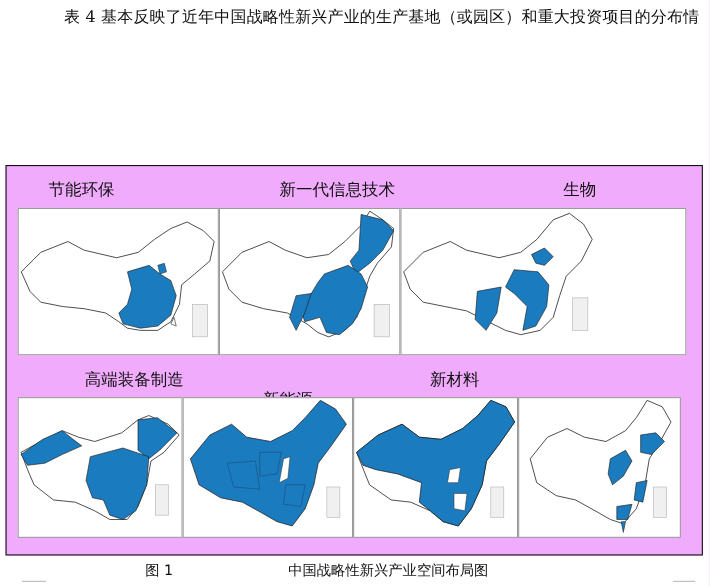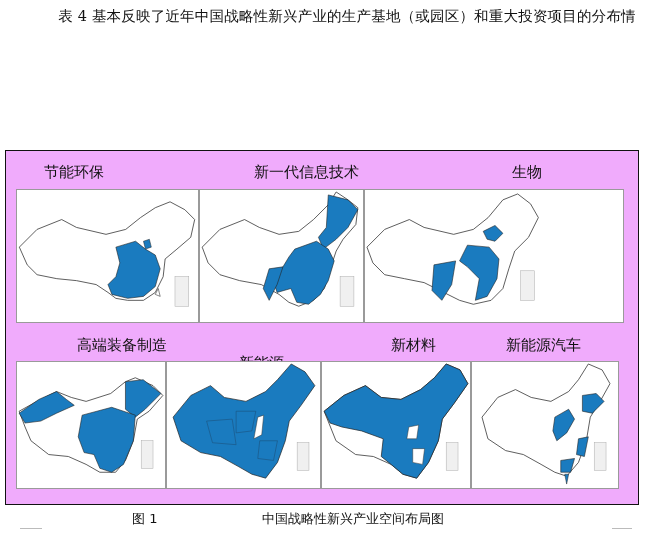--- a/index.html
+++ b/index.html
@@ -51,21 +51,20 @@
       <path d="M120,42 L132,36 L140,44 L132,52 L124,50 Z" fill="#1a7bbf" stroke="#222" stroke-width="0.6"></path>
       <path d="M104,56 L126,58 L136,70 L134,90 L124,108 L112,112 L116,90 L104,78 L96,72 Z" fill="#1a7bbf" stroke="#222" stroke-width="0.6"></path>
       <path d="M70,76 L92,72 L88,96 L78,112 L68,102 Z" fill="#1a7bbf" stroke="#222" stroke-width="0.6"></path>
       <rect x="158" y="82" width="14" height="30" fill="#f0f0f0" stroke="#aaa" stroke-width="0.5"></rect>
     </svg>
   </div>
 
   <div class="title" style="left:38px;top:185px;margin-left:33px;">高端装备制造</div>
   <div class="title" style="left:233px;top:203px;">新能源</div>
   <div class="title" style="left:385px;top:185px;">新材料</div>
-  <div class="title" style="left:500px;top:185px;">新能源汽车</div>
 
   <div class="panel" style="left:10px;top:210px;width:150px;height:128px;">
     <svg viewBox="0 0 150 128">
       <path d="M2,50 L20,40 L40,30 L55,36 L70,40 L95,32 L110,20 L120,16 L138,24 L148,34 L134,50 L122,58 L118,80 L110,100 L100,112 L84,112 L70,104 L52,96 L32,94 L14,80 L8,66 Z" fill="#fff" stroke="#333" stroke-width="0.8"></path>
       <path d="M2,52 L22,38 L40,30 L50,38 L58,44 L40,52 L24,60 L8,62 Z" fill="#1a7bbf" stroke="#222" stroke-width="0.6"></path>
       <path d="M110,20 L128,18 L146,32 L130,48 L120,56 L110,48 Z" fill="#1a7bbf" stroke="#222" stroke-width="0.6"></path>
       <path d="M66,54 L96,46 L120,54 L118,80 L108,104 L96,112 L84,108 L78,94 L68,92 L62,76 Z" fill="#1a7bbf" stroke="#222" stroke-width="0.6"></path>
       <rect x="126" y="80" width="12" height="28" fill="#f0f0f0" stroke="#aaa" stroke-width="0.5"></rect>
     </svg>
   </div>

